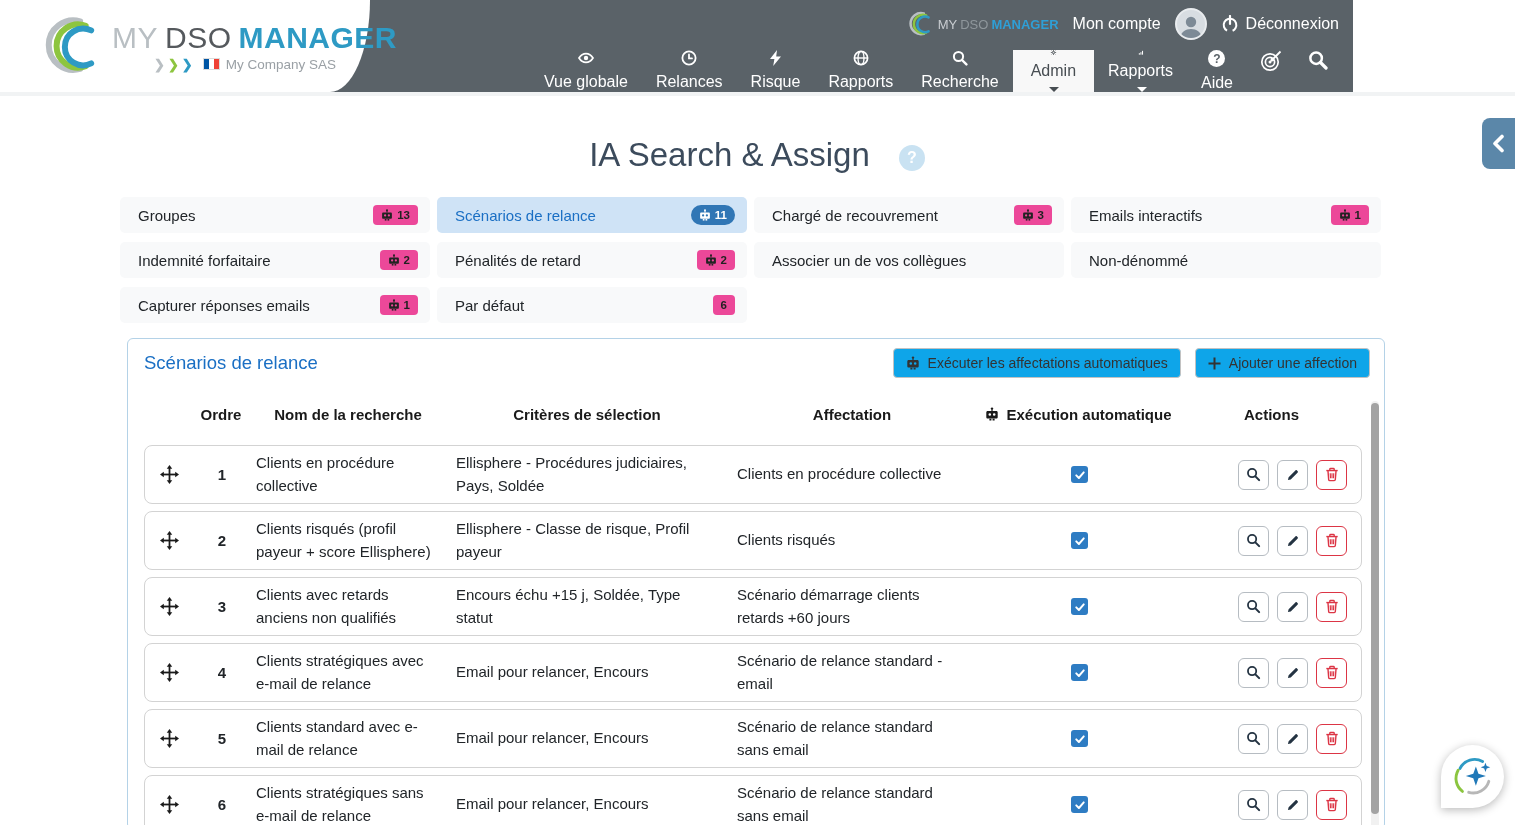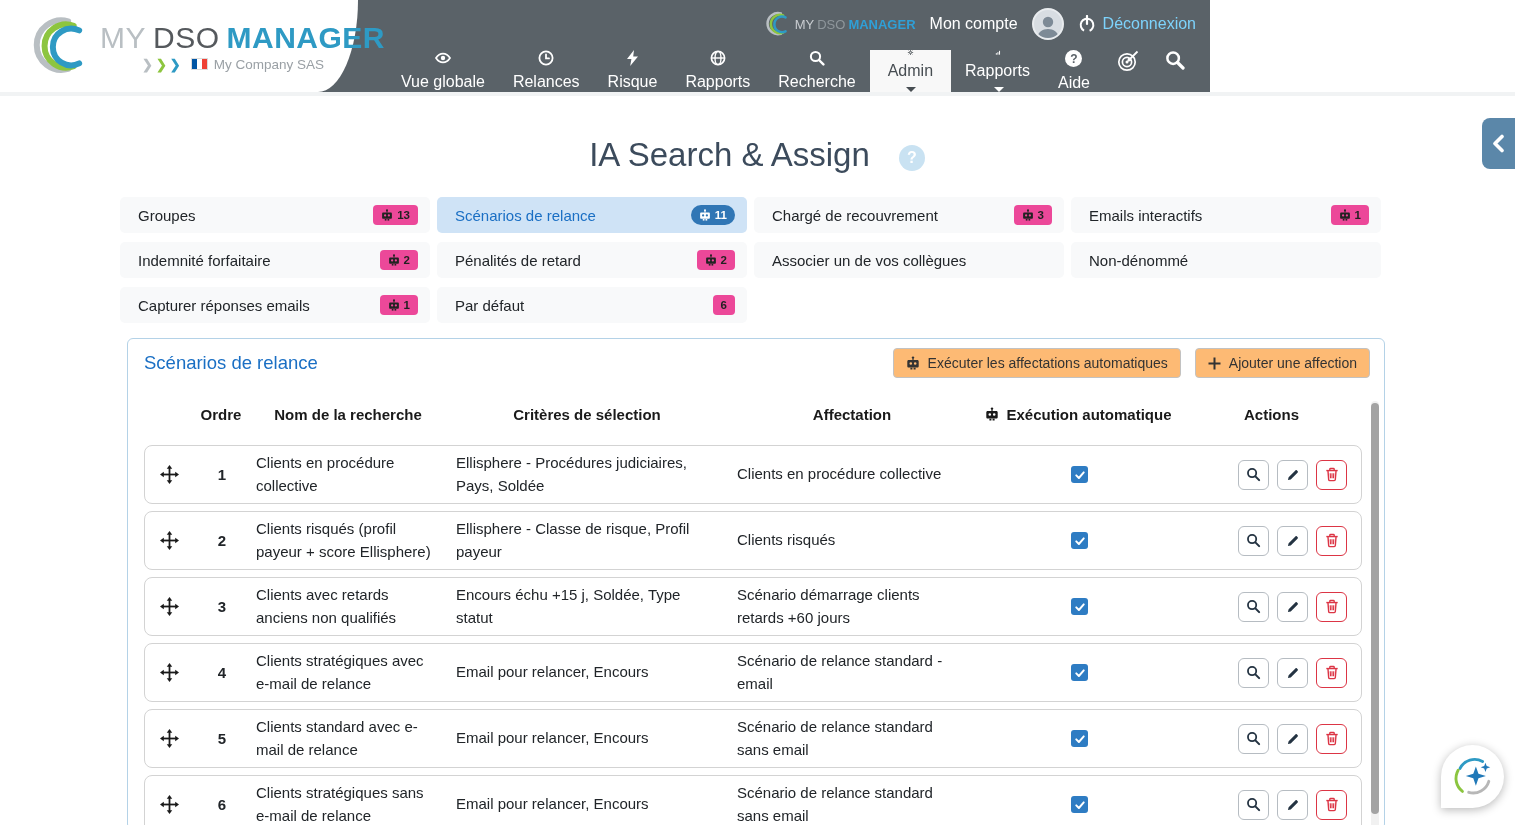--- a/index.html
+++ b/index.html
@@ -1,21 +1,21 @@
 <!DOCTYPE html>
 <html><head>
 <meta charset="utf-8">
 <style>
   * { margin:0; padding:0; box-sizing:border-box; }
   html,body { width:1515px; height:825px; overflow:hidden; background:#fff;
     font-family:"Liberation Sans", sans-serif; }
   body { position:relative; }
 
   
-  .header { position:absolute; top:0; left:0; width:1210px; height:92px; background:#5a6268; }
+  .header { position:absolute; top:0; left:12px; width:1341px; height:92px; background:#5a6268; }
   .header-strip { position:absolute; top:92px; left:0; width:1515px; height:4px; background:#f1f3f4; }
 
   .logo-panel { position:absolute; top:0; left:0; width:358px; height:92px; background:#fff;
     border-bottom-right-radius:40px 92px; display:flex; align-items:center; padding-left:26px; gap:8px; z-index:2; }
   .logo-arcs { flex:0 0 auto; }
   .logo-text-block { display:flex; flex-direction:column; }
   .logo-words { font-size:30px; letter-spacing:.5px; display:flex; gap:7px; align-items:baseline; }
   .logo-my { color:#b9bfc3; font-weight:400; }
   .logo-dso { color:#55595d; font-weight:400; }
   .logo-manager { color:#2e9ac4; font-weight:700; }
@@ -25,21 +25,21 @@
   .flag { width:17px; height:12px; display:inline-flex; border:1px solid #dcdcdc; margin-left:4px; }
   .flag span { flex:1; } .flag .b{ background:#0055A4; } .flag .w{ background:#fff; } .flag .r{ background:#EF4135; }
   .company { color:#9aa0a5; font-size:13.5px; }
 
   .account-row { position:absolute; top:6px; right:14px; height:36px; display:flex; align-items:center; gap:14px; z-index:3; }
   .mini-logo { display:flex; align-items:center; gap:4px; }
   .mini-words { font-size:13px; display:flex; gap:3px; }
   .mini-my{ color:#c8ccd0; } .mini-dso{ color:#8f979c; } .mini-manager{ color:#2f9fd6; font-weight:700; }
   .account-label { color:#fff; font-size:16px; }
   .avatar { width:32px; height:32px; border-radius:50%; background:#d8dde2; border:2px solid #e9ecef; overflow:hidden; display:flex; align-items:flex-end; justify-content:center; }
-  .logout { display:flex; align-items:center; gap:7px; color:#7dd3fc; font-size:16px; cursor:pointer; }
+  .logout { display:flex; align-items:center; gap:7px; color:#ffffff; font-size:16px; cursor:pointer; }
 
   .nav-row { position:absolute; right:12px; bottom:0; height:42px; display:flex; align-items:stretch; z-index:1; }
   .nav-item { display:flex; align-items:center; gap:7px; color:#fff; font-size:16px; padding:0 14px; cursor:pointer;flex-direction:column; }
   .nav-item svg { display:block; }
   .nav-item.active { background:#f8f8f8; color:#474d52; padding:0 18px; }
   .caret { width:0; height:0; border-left:5px solid transparent; border-right:5px solid transparent; border-top:5px solid currentColor; margin-left:2px; }
   .nav-icon-only { padding:0 13px; }
 
   
   .side-tab { position:absolute; top:118px; right:0; width:33px; height:51px; background:#5b87a9;
@@ -60,21 +60,21 @@
   .badge { background:#ec4899; color:#222; border-radius:4px; height:20px; display:flex; align-items:center; gap:4px;
     padding:0 8px; font-size:11.5px; font-weight:700; }
   .filter-btn.selected .badge { background:#3076b5; color:#fff; border-radius:10px; }
 
   
   .panel { position:absolute; top:338px; left:127px; width:1258px; height:492px; border:1px solid #b4d2e7;
     border-radius:6px; background:#fff; }
   .panel-header { height:48px; display:flex; align-items:center; justify-content:space-between; padding:0 14px 0 16px; }
   .panel-title { color:#1a6fc4; font-size:18.5px; }
   .panel-actions { display:flex; gap:14px; }
-  .btn-gray { background:#fdba74; border:1px solid #c2c2c2; border-radius:4px; height:30px; padding:0 12px;
+  .btn-gray { background:#0ea5e9; border:1px solid #c2c2c2; border-radius:4px; height:30px; padding:0 12px;
     font-size:14px; color:#333; display:flex; align-items:center; gap:8px; cursor:pointer; font-family:inherit; }
 
   .grid-cols { display:grid; grid-template-columns:48px 58px 196px 282px 248px 205px 1fr; }
   .cols-header { height:54px; align-items:center; font-weight:700; font-size:15px; color:#1a1a1a; padding:0 22px 0 16px; }
   .cols-header > div { text-align:center; display:flex; justify-content:center; align-items:center; gap:7px; }
 
   .rows { padding:4px 22px 0 16px; }
   .row-card { min-height:57px; border:1px solid #d3d3d3; border-radius:8px; margin-bottom:7px; align-items:center;
     background:#fff; font-size:15px; color:#212529; }
   .cell-move { display:flex; justify-content:center; color:#1a1a1a; cursor:grab; }

